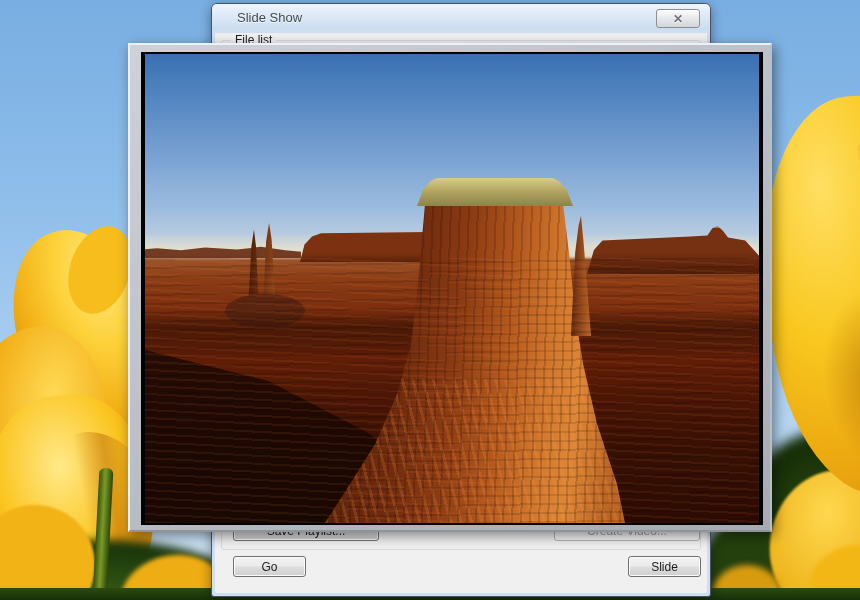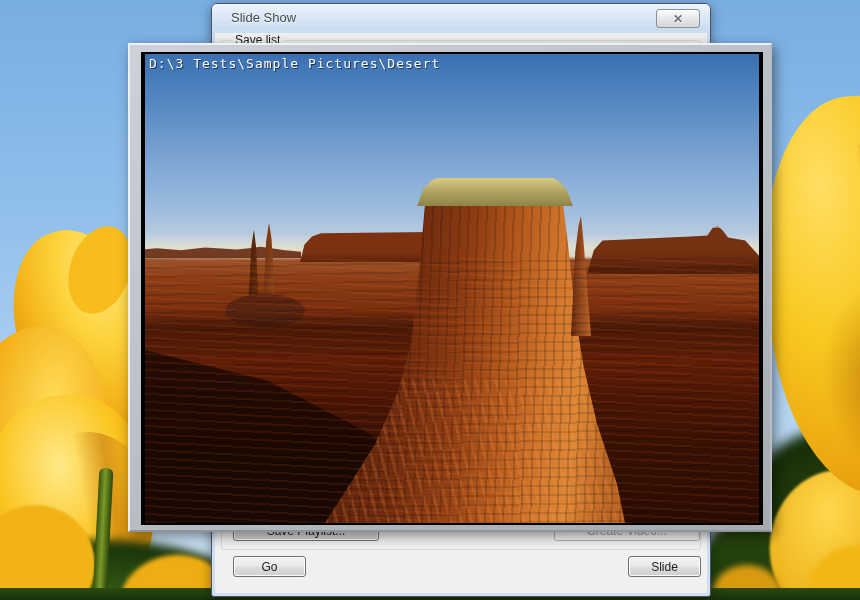--- a/index.html
+++ b/index.html
@@ -43,21 +43,21 @@
   .r-low3{left:712px;top:565px;width:70px;height:60px;filter:blur(3px);background:#d89b10;}
   .ground-strip{left:0;top:588px;width:860px;height:12px;border-radius:0;
     background:linear-gradient(#2c4a10,#16300a);}
 
   
   #dialog{position:absolute;left:211px;top:3px;width:500px;height:594px;z-index:5;
     background:#cfdff2;border:1px solid #4a5268;border-radius:6px 6px 3px 3px;
     box-shadow:0 3px 12px rgba(0,0,0,.4);}
   #titlebar{position:absolute;left:0;top:0;right:0;height:26px;border-radius:5px 5px 0 0;
     background:linear-gradient(#eef5fd,#dde9f7 45%,#cbdcf0);
-    display:flex;align-items:center;padding-left:19px;}
+    display:flex;align-items:center;padding-left:25px;}
   #title-text{font-size:13px;color:#44494f;text-shadow:0 1px 0 rgba(255,255,255,.8);}
   #close-btn{position:absolute;right:10px;top:5px;width:44px;height:19px;
     border:1px solid #8b9097;border-radius:3px;
     background:linear-gradient(#fdfdfd,#e9eaec 45%,#d3d5d9);
     display:flex;align-items:center;justify-content:center;cursor:default;}
   #close-btn span{font-size:12px;font-weight:bold;color:#6e7178;line-height:1;
     text-shadow:0 1px 0 #fff;}
   #client{position:absolute;left:3px;right:3px;top:29px;bottom:3px;background:#f0f0f0;
     border-radius:0 0 2px 2px;}
   #groupbox{position:absolute;left:6px;top:7px;width:480px;height:510px;
@@ -152,21 +152,21 @@
 
 <div id="dialog">
   <div id="titlebar">
     <span id="title-text">Slide Show</span>
     <div id="close-btn">
       <span>✕</span>
     </div>
   </div>
   <div id="client">
     <div id="groupbox"></div>
-    <span id="group-label">Save list</span>
+    <span id="group-label">File list</span>
     <div id="btn-save" class="w7btn">Save Playlist...</div>
     <div id="btn-create" class="w7btn disabled">Create Video...</div>
     <div id="btn-go" class="w7btn">Go</div>
     <div id="btn-cancel" class="w7btn">Slide</div>
   </div>
 </div>
 
 <div id="preview">
   <div id="letterbox">
     <div id="photo">
@@ -176,16 +176,15 @@
       <div class="ph" id="mesa-right"></div>
       <div class="ph" id="spires-left"></div>
       <div class="ph" id="spires-base"></div>
       <div class="ph" id="band-dark"></div>
       <div class="ph" id="shadow-wedge"></div>
       <div class="ph" id="butte"></div>
       <div class="ph" id="butte-cap"></div>
       <div class="ph" id="spire-right"></div>
       <div class="ph" id="tex1"></div>
       <div class="ph" id="tex2"></div>
-      <div id="overlay-path">D:\3 Tests\Sample Pictures\Desert</div>
     </div>
   </div>
 </div>
 
 </body></html>

